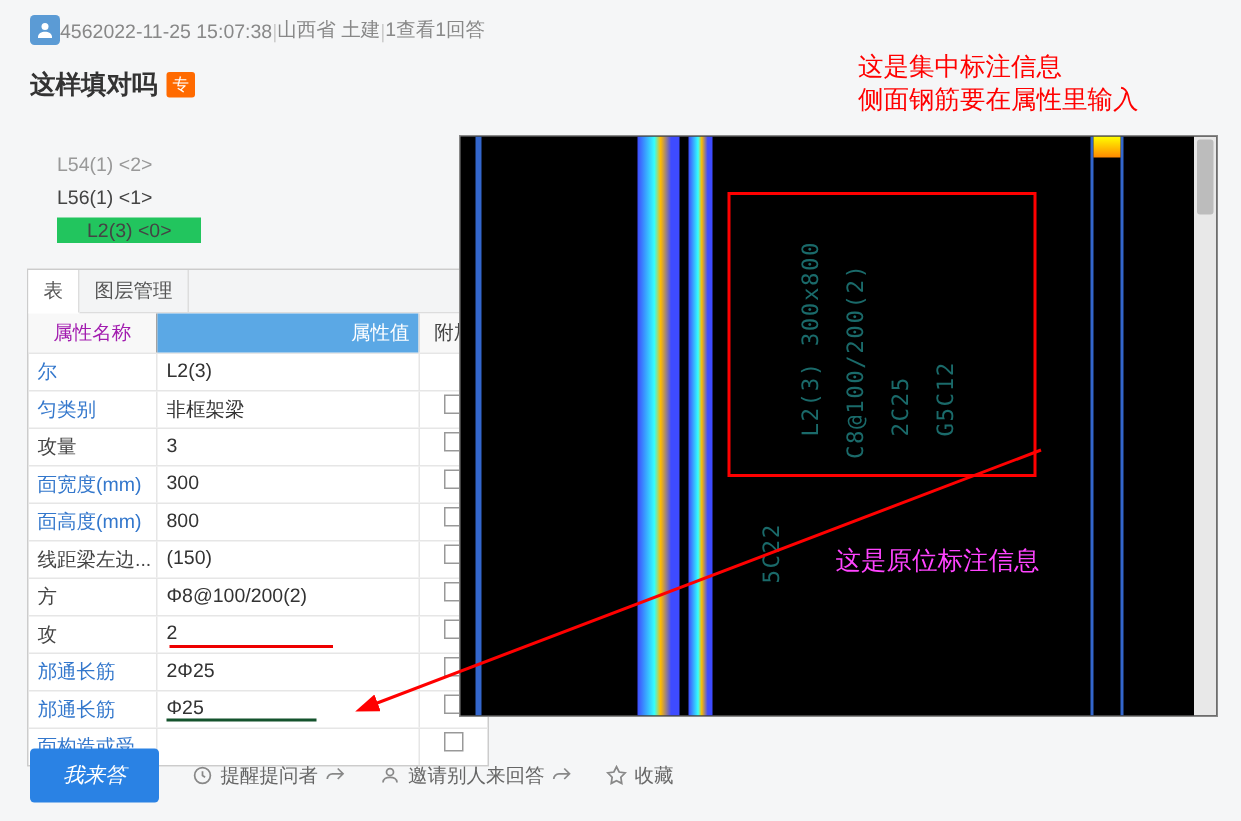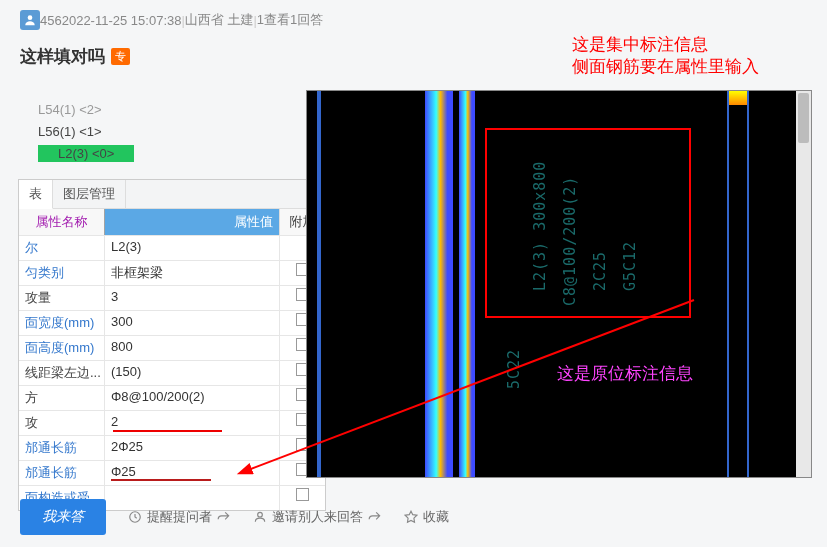--- a/index.html
+++ b/index.html
@@ -22,21 +22,21 @@
 .prop-head { display: flex; background: #f8f8f8; }
 .prop-head .c1 { width: 86px; padding: 4px 6px; text-align: center; color: #a21caf; border-right: 1px solid #a3a3a3; }
 .prop-head .c2 { flex: 1; background: #5ba8e5; color: #fff; padding: 4px 6px; text-align: right; }
 .prop-head .c3 { width: 46px; padding: 4px 6px; text-align: center; color: #444; border-left: 1px solid #ddd; }
 .prop-row { display: flex; border-top: 1px solid #e6e6e6; }
 .prop-row .c1 { width: 86px; padding: 3px 6px; color: #3377cc; border-right: 1px solid #e6e6e6; overflow: hidden; white-space: nowrap; }
 .prop-row .c1.black { color: #444; }
 .prop-row .c2 { flex: 1; padding: 3px 6px; color: #333; position: relative; }
 .prop-row .c3 { width: 46px; padding: 2px 6px; text-align: center; border-left: 1px solid #e6e6e6; }
 .cb { width: 13px; height: 13px; border: 1px solid #999; display: inline-block; background: #fff; }
-.underline-red { display: inline-block; width: 100px; border-bottom: 2px solid #b91c1c; color: #333; }
+.underline-red { display: inline-block; width: 100px; border-bottom: 2px solid #14532d; color: #333; }
 .diagram { position: absolute; left: 306px; top: 90px; width: 506px; height: 388px; background: #000; border: 1px solid #888; overflow: hidden; }
 .scrollbar-v { position: absolute; right: 0; top: 0; width: 15px; height: 100%; background: #e8e8e8; }
 .thumb-v { position: absolute; top: 2px; left: 2px; width: 11px; height: 50px; background: #bcbcbc; border-radius: 2px; }
 .vb { position: absolute; top: 0; bottom: 0; }
 .redbox { position: absolute; border: 2px solid #f00; left: 485px; top: 128px; width: 206px; height: 190px; }
 .redtext { position: absolute; color: #f00; font-size: 17px; line-height: 22px; }
 .pinktext { position: absolute; color: #ff44ff; font-size: 17px; }
 .cadtext { position: absolute; color: #1a6a6a; font-size: 15px; transform: rotate(-90deg); transform-origin: left top; white-space: nowrap; font-family: monospace; letter-spacing: 1px; }
 .footer { position: absolute; left: 20px; bottom: 12px; display: flex; align-items: center; gap: 22px; color: #666; font-size: 13px; }
 .ans-btn { background: #2a82e4; color: #fff; padding: 9px 22px; border-radius: 3px; font-size: 14px; font-style: italic; }

